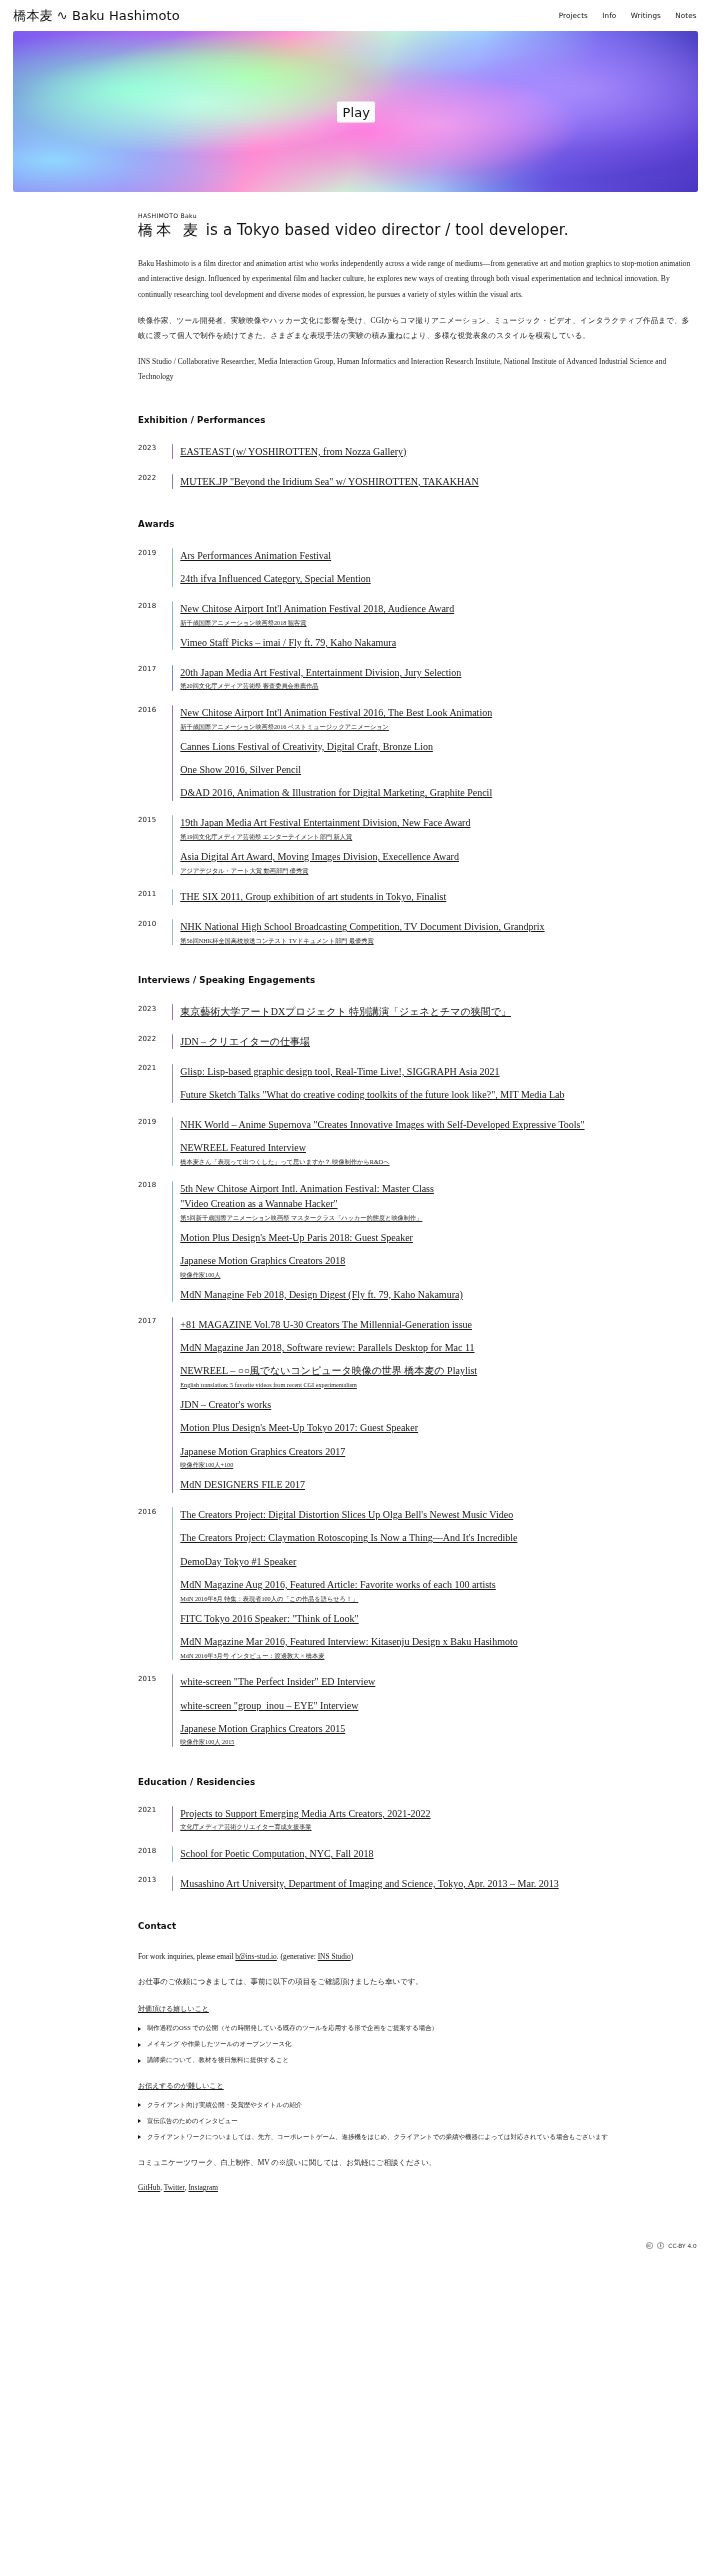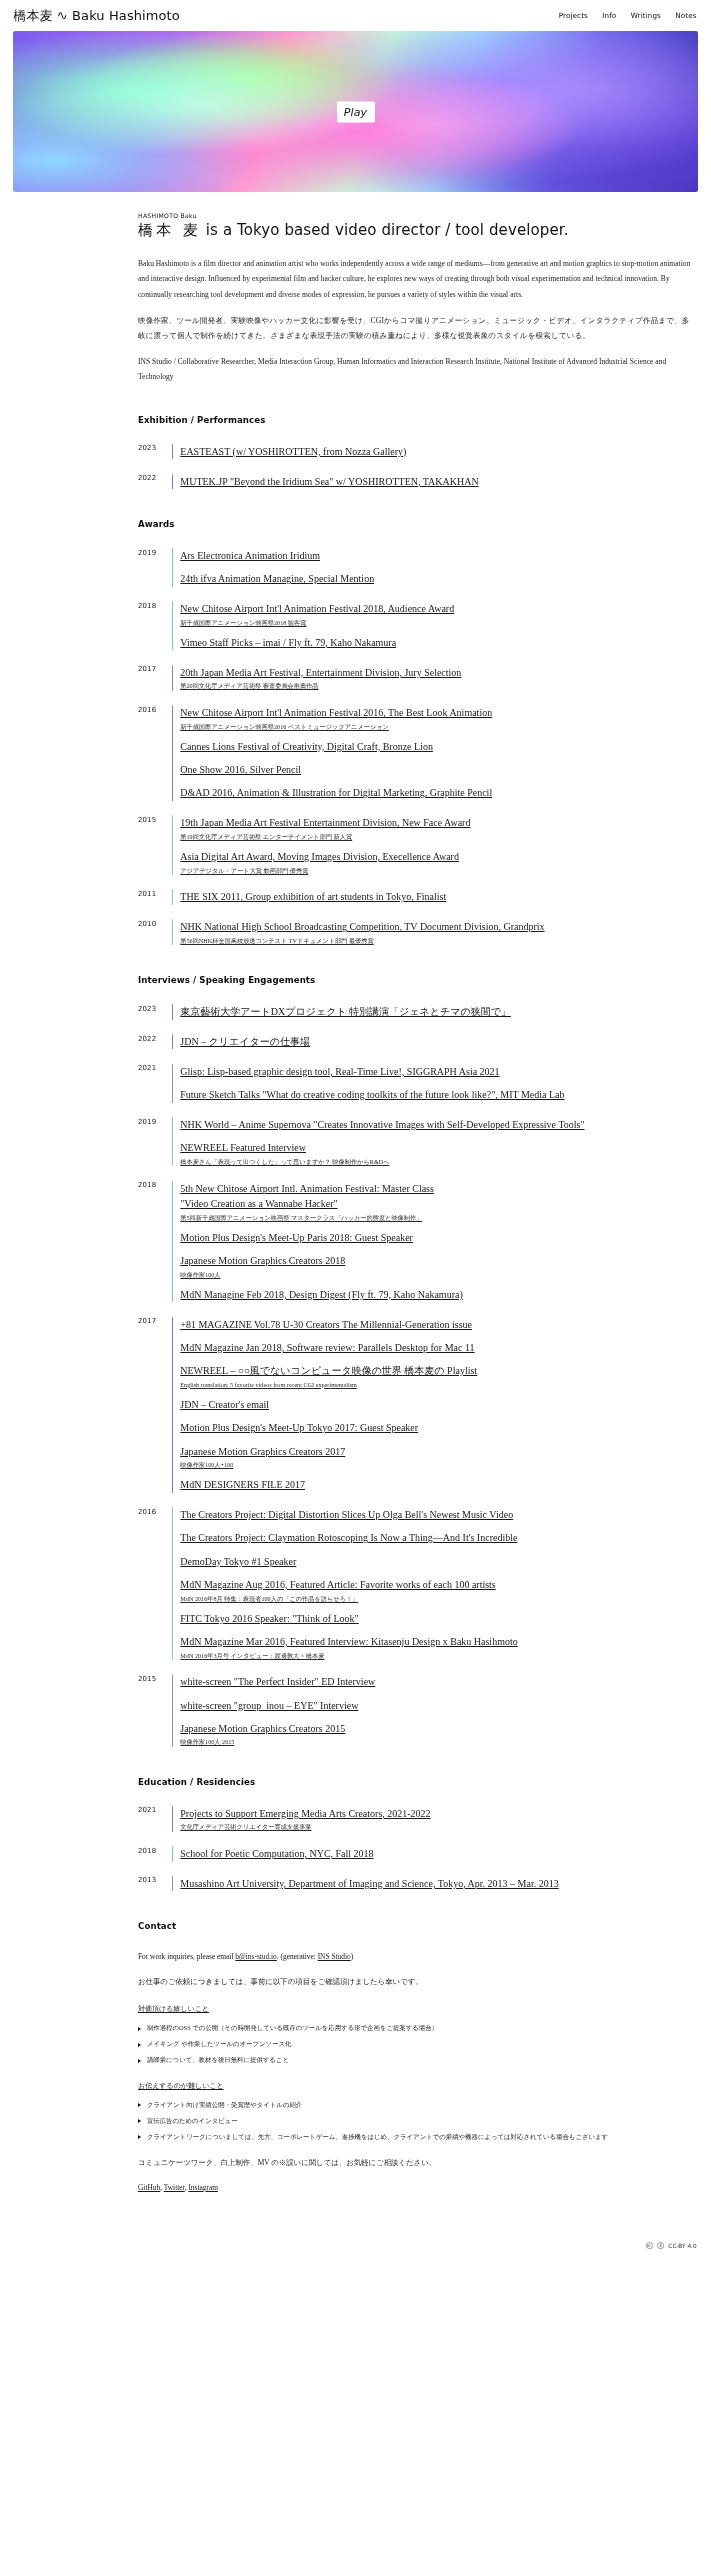--- a/index.html
+++ b/index.html
@@ -65,26 +65,25 @@
     position: absolute;
     left: 50%;
     top: 50%;
     transform: translate(-50%,-50%);
     width: 38px;
     height: 21px;
     background: #ffffff;
     border: 0;
     border-radius: 1.7px;
     font-family: "DejaVu Sans", "Liberation Sans", sans-serif;
-    font-size: 11px;
+    font-size: 13px;
     color: #111;
     cursor: pointer;
     z-index: 3;
     letter-spacing: 0.1px;
-    font-style: italic;
   }
 
   
   .content {
     padding: 20px 0 0 12px;
   }
   .col {
     margin-left: 126px;
     width: 560px;
   }
@@ -276,22 +275,22 @@
             </div>
           </div>
         </section>
         <section class="section">
           <h2 class="section-title">Awards</h2>
           <div class="rows">
             <div class="row">
               <div class="year">2019</div>
               <div class="bar" style="background: rgb(125, 201, 160);"></div>
               <div class="items">
-                <div class="entry"><a class="en" href="#">Ars Electronica Animation Iridium</a></div>
-                <div class="entry"><a class="en" href="#">24th ifva Animation Managine, Special Mention</a></div>
+                <div class="entry"><a class="en" href="#">Ars Performances Animation Festival</a></div>
+                <div class="entry"><a class="en" href="#">24th ifva Influenced Category, Special Mention</a></div>
               </div>
             </div>
             <div class="row">
               <div class="year">2018</div>
               <div class="bar" style="background: rgb(127, 194, 187);"></div>
               <div class="items">
                 <div class="entry"><a class="en" href="#">New Chitose Airport Int'l Animation Festival 2018, Audience Award</a><span class="jpsub">新千歳国際アニメーション映画祭2018 観客賞</span></div>
                 <div class="entry"><a class="en" href="#">Vimeo Staff Picks – imai / Fly ft. 79, Kaho Nakamura</a></div>
               </div>
             </div>
@@ -379,21 +378,21 @@
                 <div class="entry"><a class="en" href="#">MdN Managine Feb 2018, Design Digest (Fly ft. 79, Kaho Nakamura)</a></div>
               </div>
             </div>
             <div class="row">
               <div class="year">2017</div>
               <div class="bar" style="background: rgb(143, 111, 192);"></div>
               <div class="items">
                 <div class="entry"><a class="en" href="#">+81 MAGAZINE Vol.78 U-30 Creators The Millennial-Generation issue</a></div>
                 <div class="entry"><a class="en" href="#">MdN Magazine Jan 2018, Software review: Parallels Desktop for Mac 11</a></div>
                 <div class="entry"><a class="en" href="#">NEWREEL – ○○風でないコンピュータ映像の世界 橋本麦の Playlist</a><span class="ensub"><a href="#">English translation: 5 favorite videos from recent CGI experimentalism</a></span></div>
-                <div class="entry"><a class="en" href="#">JDN – Creator's email</a></div>
+                <div class="entry"><a class="en" href="#">JDN – Creator's works</a></div>
                 <div class="entry"><a class="en" href="#">Motion Plus Design's Meet-Up Tokyo 2017: Guest Speaker</a></div>
                 <div class="entry"><a class="en" href="#">Japanese Motion Graphics Creators 2017</a><span class="jpsub">映像作家100人+100</span></div>
                 <div class="entry"><a class="en" href="#">MdN DESIGNERS FILE 2017</a></div>
               </div>
             </div>
             <div class="row">
               <div class="year">2016</div>
               <div class="bar" style="background: rgb(140, 201, 168);"></div>
               <div class="items">
                 <div class="entry"><a class="en" href="#">The Creators Project: Digital Distortion Slices Up Olga Bell's Newest Music Video</a></div>

